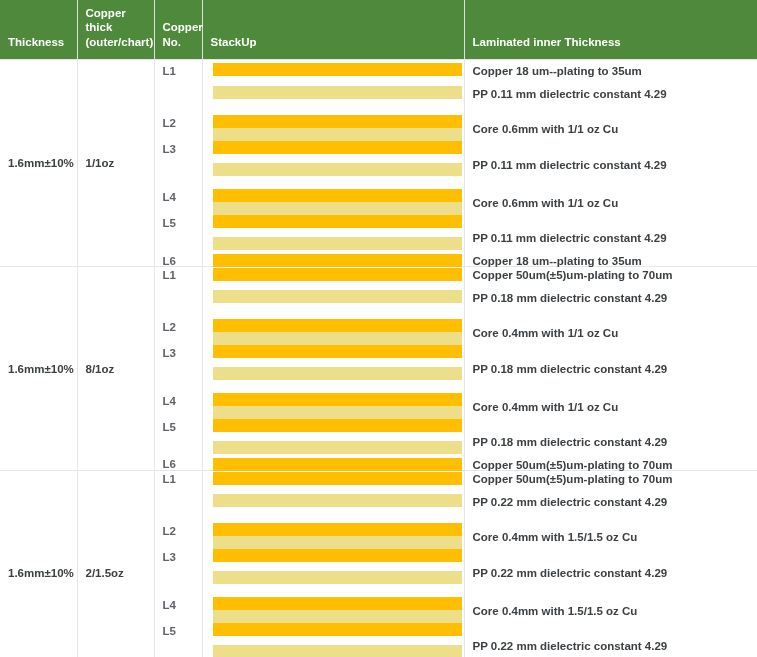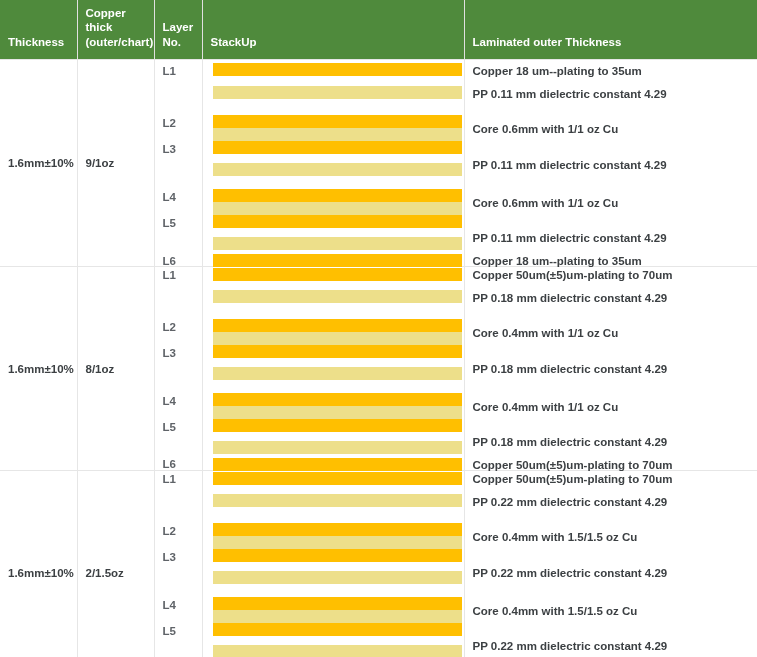--- a/index.html
+++ b/index.html
@@ -105,29 +105,29 @@
     <col class="col-thickness">
     <col class="col-copper">
     <col class="col-layer">
     <col class="col-stackup">
     <col class="col-desc">
   </colgroup>
   <thead>
     <tr>
       <th>Thickness</th>
       <th>Copper thick (outer/chart)</th>
-      <th>Layer No.</th>
+      <th>Copper No.</th>
       <th>StackUp</th>
-      <th>Laminated outer Thickness</th>
+      <th>Laminated inner Thickness</th>
     </tr>
   </thead>
   <tbody id="table-body">
       <tr>
         <td class="cell-thickness">1.6mm±10%</td>
-        <td class="cell-copper">9/1oz</td>
+        <td class="cell-copper">1/1oz</td>
         <td class="block-cell">
           <div class="block-canvas" style="height: 206px;">
             <div class="layer-label" style="top: 6px;">L1</div>
             <div class="layer-label" style="top: 58px;">L2</div>
             <div class="layer-label" style="top: 84px;">L3</div>
             <div class="layer-label" style="top: 132px;">L4</div>
             <div class="layer-label" style="top: 158px;">L5</div>
             <div class="layer-label" style="top: 196px;">L6</div>
           </div>
         </td>

